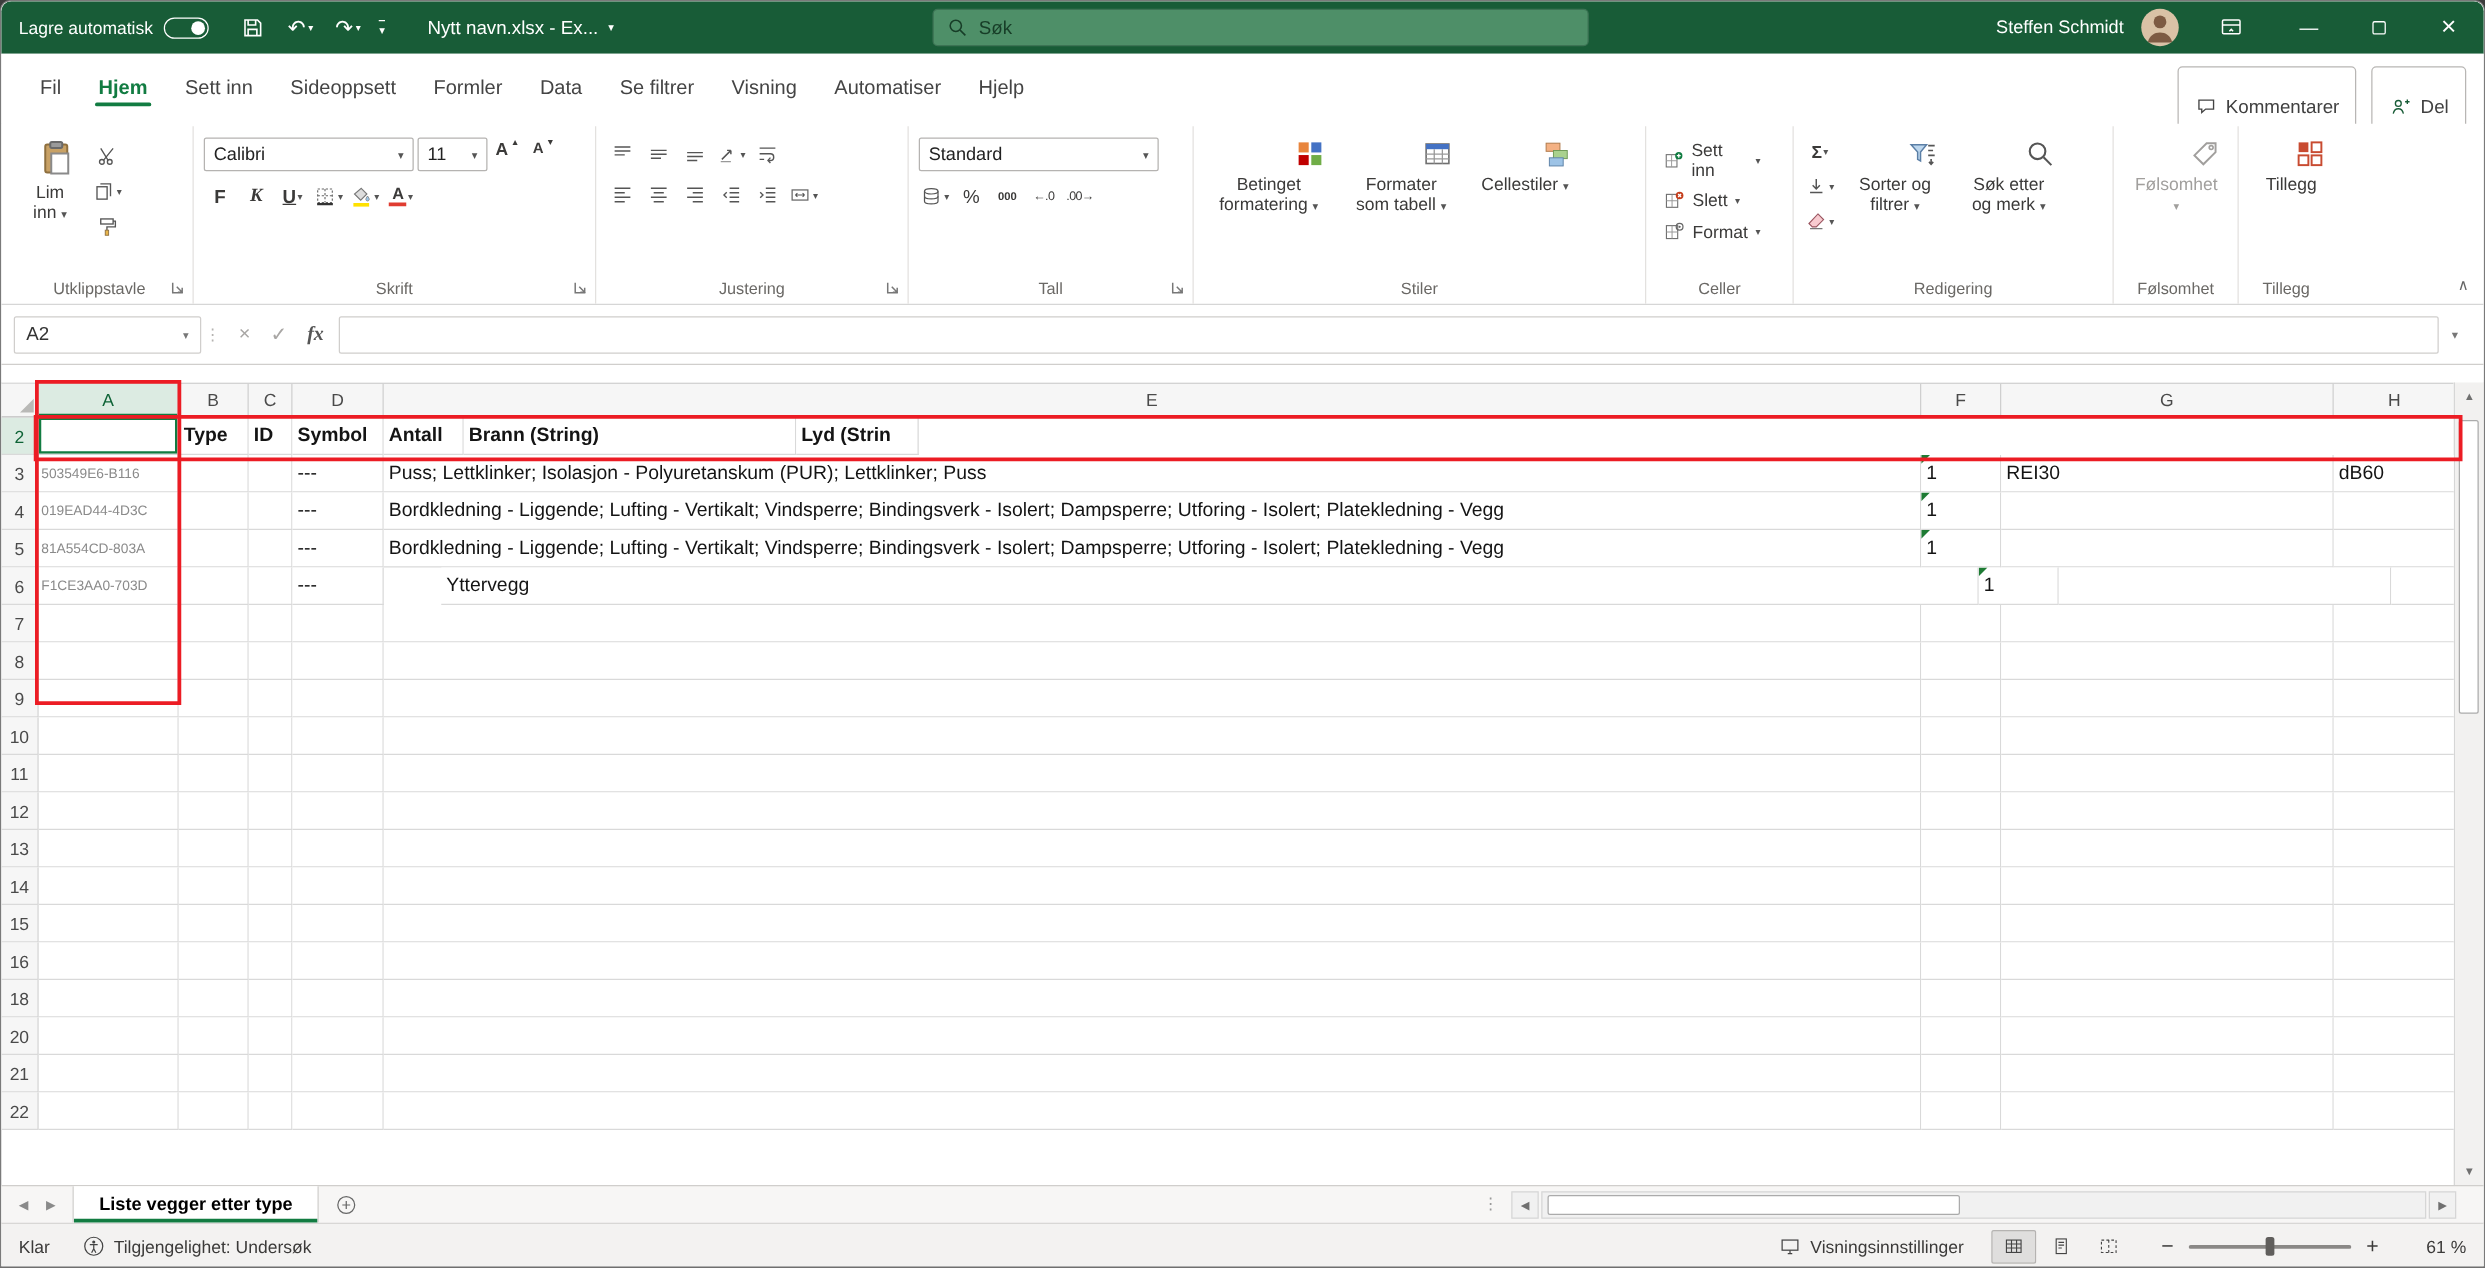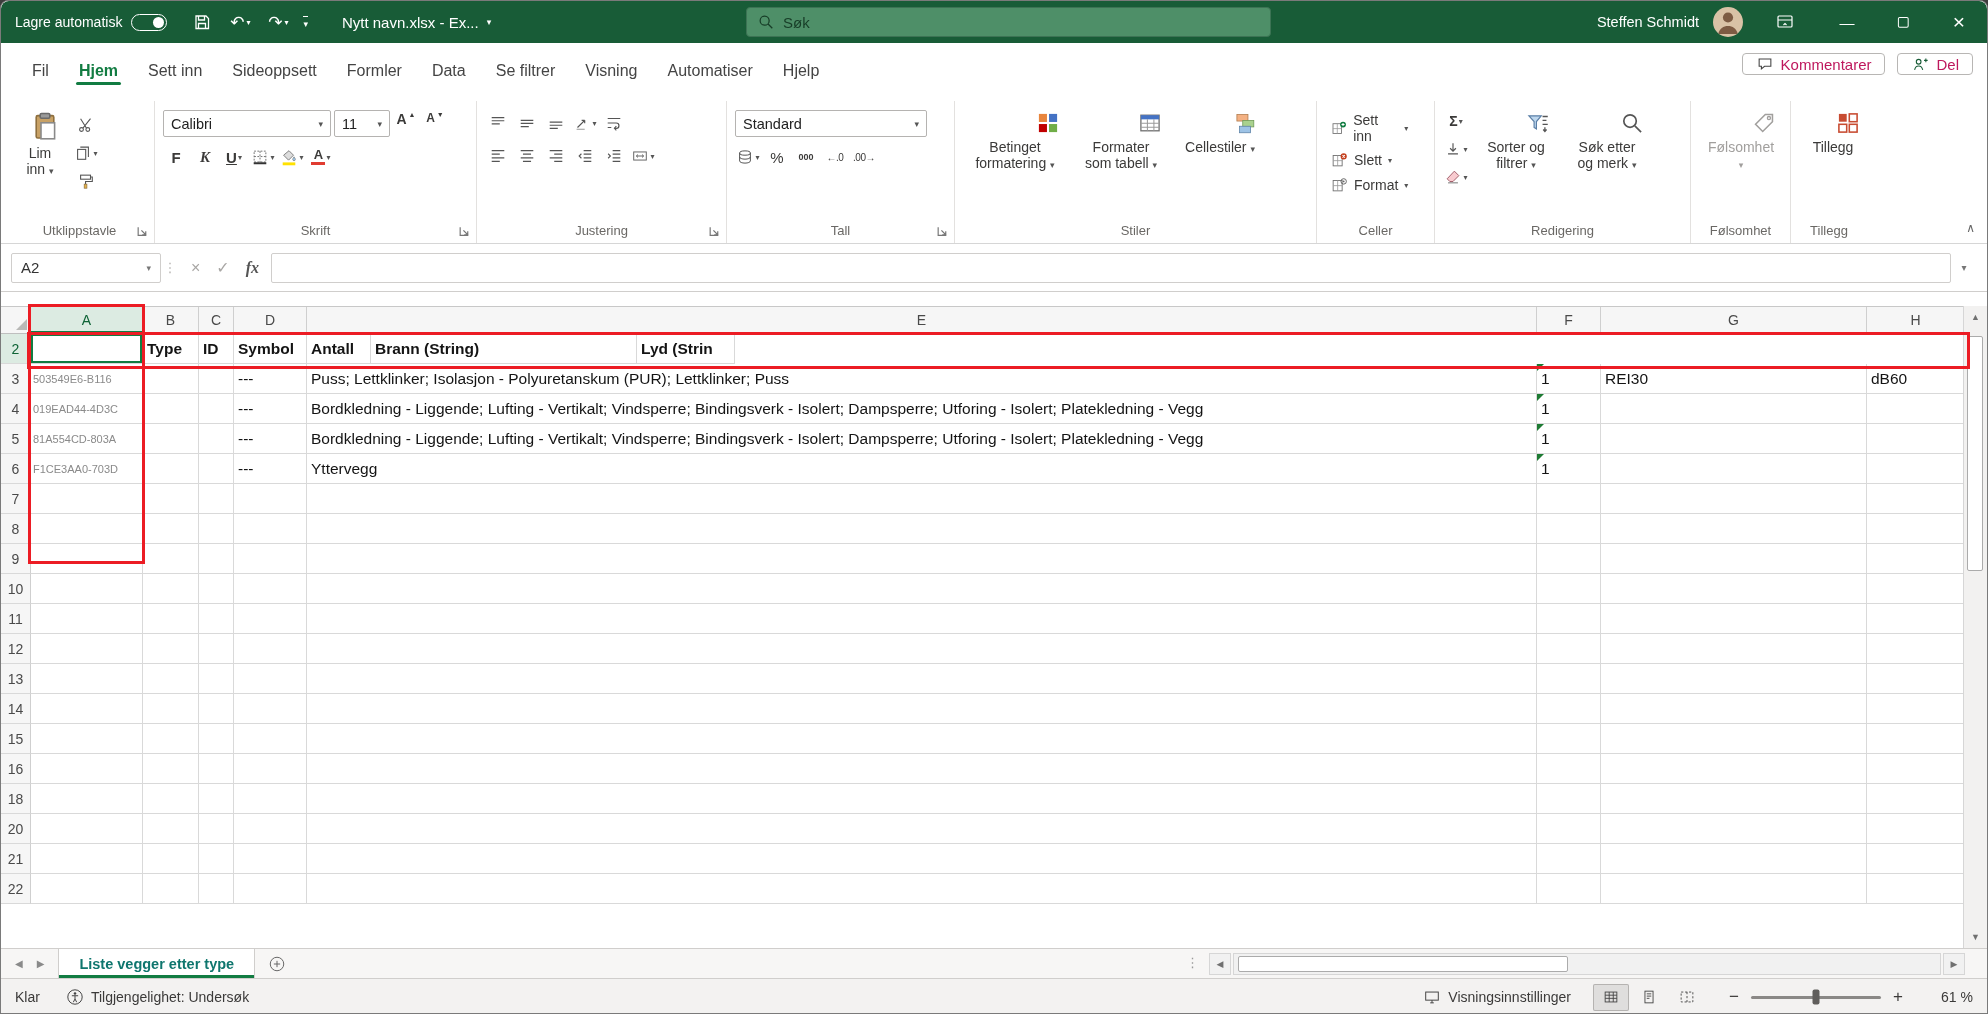--- a/index.html
+++ b/index.html
@@ -33,21 +33,21 @@
   .winbtn.close { font-size:21px; }
 
   
   .tabsrow { height:56px; background:#fff; display:flex; align-items:center; padding:0 16px; position:relative; }
   .tab { font-size:16px; color:#444; padding:11px 15px; position:relative; cursor:default; white-space:nowrap; }
   .tab.active { color:#127C42; font-weight:700; }
   .tab.active::after { content:""; position:absolute; left:12px; right:12px; bottom:6px; height:3px;
                        background:#127C42; border-radius:2px; }
   .tr-right { position:absolute; right:14px; top:10px; display:flex; gap:12px; }
   .pillbtn { display:flex; align-items:center; gap:7px; border:1px solid #B8B6B4; border-radius:4px;
-             background:#fff; padding:1px 13px; font-size:15px; color:#be185d; }
+             background:#fff; padding:22px 13px; font-size:15px; color:#404040; }
 
   
   .ribbon { height:145px; background:#fff; border-bottom:1px solid #D6D6D6; display:flex; padding:2px 4px 0 4px; position:relative; }
   .group { position:relative; padding:5px 24px 26px 8px; border-right:1px solid #E3E1DF; display:flex; align-items:flex-start; }
   .glabel { position:absolute; bottom:5px; left:0; right:0; text-align:center; font-size:13px; color:#6A6865; white-space:nowrap; }
   .flyout { position:absolute; bottom:6px; right:5px; width:13px; height:13px; }
   .gbody { display:flex; gap:6px; }
   .bb { display:flex; flex-direction:column; align-items:flex-end; gap:3px; padding:4px 6px; border-radius:3px; }
   .bl { font-size:14px; line-height:16px; text-align:center; color:#3B3A39; }
   .bl .cv { font-size:9px; color:#555; }
@@ -113,21 +113,21 @@
   .vscroll { width:24px; background:#F2F1F0; border-left:1px solid #D6D6D6; display:flex; flex-direction:column; align-items:center; }
   .varrow { height:22px; display:flex; align-items:center; justify-content:center; font-size:9px; color:#707070; width:100%; }
   .vtrack { flex:1; width:100%; position:relative; }
   .vthumb { position:absolute; left:3px; top:8px; width:16px; height:235px; background:#FFFFFF; border:1px solid #ABABAB; border-radius:2px; }
 
   
   .tabbar { height:30px; background:#F7F6F5; border-top:1px solid #D0CECC; display:flex; align-items:stretch;
             font-size:14.5px; position:relative; }
   .tnav { display:flex; align-items:center; gap:14px; padding:0 14px; color:#8a8a8a; font-size:10px; }
   .sheettab { background:#fff; border-left:1px solid #D0CECC; border-right:1px solid #D0CECC; display:flex;
-              align-items:center; padding:0 20px; color:#0f766e; font-weight:700; box-shadow:inset 0 -3px 0 #127C42; }
+              align-items:center; padding:0 20px; color:#000000; font-weight:700; box-shadow:inset 0 -3px 0 #127C42; }
   .addsheet { width:44px; display:flex; align-items:center; justify-content:center; }
   .tsplit { position:absolute; left:1185px; top:6px; color:#9a9a9a; font-size:13px; }
   .hscroll { position:absolute; left:1208px; top:3px; width:756px; height:24px; display:flex; align-items:center; gap:2px; }
   .harrow { width:22px; height:22px; display:flex; align-items:center; justify-content:center; font-size:9px; color:#707070;
             background:#F1F1F1; border:1px solid #D6D6D6; }
   .htrack { flex:1; height:22px; background:#F1F1F1; border:1px solid #D6D6D6; position:relative; }
   .hthumb { position:absolute; left:4px; top:2px; width:330px; height:16px; background:#fff; border:1px solid #ABABAB; border-radius:2px; }
 
   
   .statusbar { height:37px; background:#F3F2F1; border-top:1px solid #D0CECC; display:flex; align-items:center;
@@ -660,21 +660,21 @@
             <div class="cell flag" style="width: 64px;">1</div>
             <div class="cell" style="width: 266px;"></div>
             <div class="cell" style="width: 98px;"></div>
           </div>
           <div class="grow">
             <div class="rn">6</div>
             <div class="cell guid" style="width: 112px;">F1CE3AA0-703D</div>
             <div class="cell" style="width: 56px;"></div>
             <div class="cell" style="width: 35px;"></div>
             <div class="cell" style="width: 73px;">---</div>
-            <div class="cell" style="width: 1230px;">Yttervegg</div>
+            <div class="cell" style="width: 1230px; margin-left: 46px;">Yttervegg</div>
             <div class="cell flag" style="width: 64px;">1</div>
             <div class="cell" style="width: 266px;"></div>
             <div class="cell" style="width: 98px;"></div>
           </div>
           <div class="grow">
             <div class="rn">7</div>
             <div class="cell" style="width: 112px;"></div>
             <div class="cell" style="width: 56px;"></div>
             <div class="cell" style="width: 35px;"></div>
             <div class="cell" style="width: 73px;"></div>

